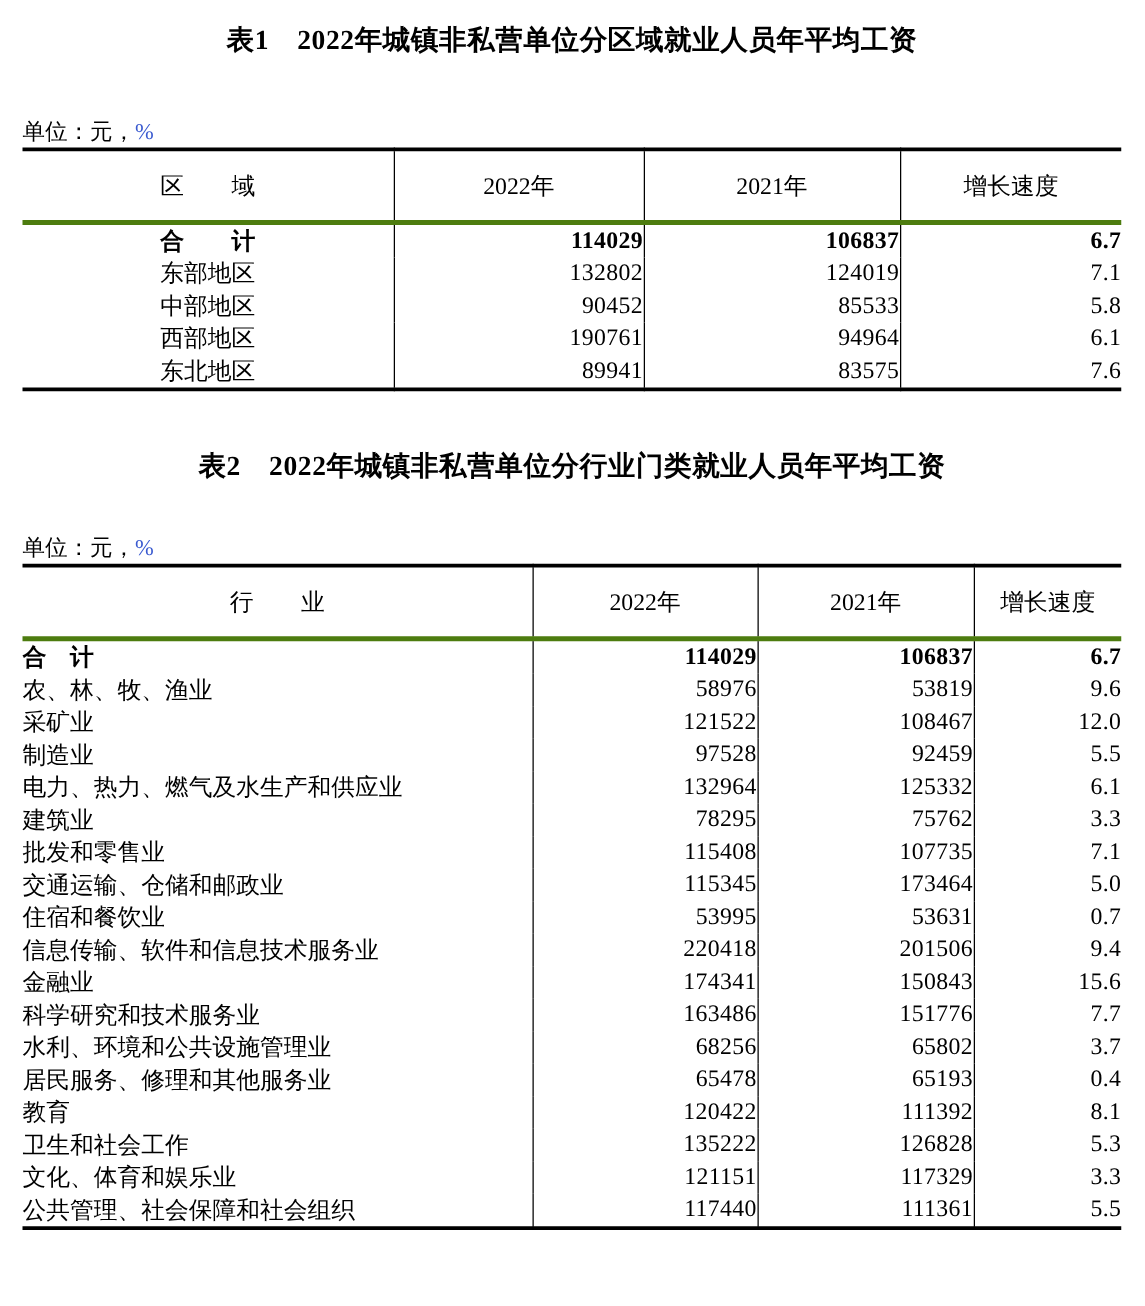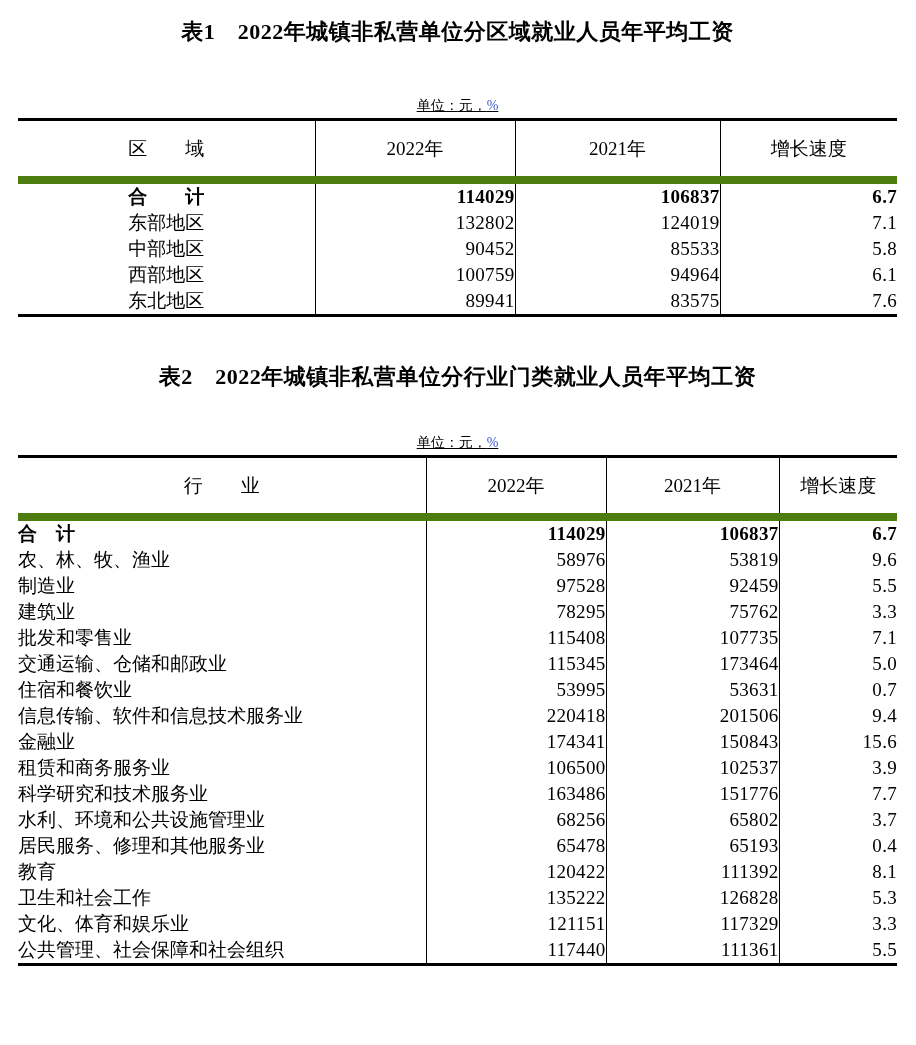--- a/index.html
+++ b/index.html
@@ -18,38 +18,37 @@
   .tbl-title {
     margin: 0;
     text-align: center;
     font-size: 22px;
     font-weight: bold;
     line-height: 27px;
     letter-spacing: 0.5px;
   }
   .title-2 { margin-top: 46px; }
   .unit-line {
-    text-align: center;
-    font-size: 14px;
+    text-align: left;
+    font-size: 18px;
     line-height: 21px;
     margin-top: 50px;
     margin-bottom: 2px;
-    text-decoration: underline;
   }
   .unit-line.unit-2 { margin-top: 42px; }
   .pct { color: #3b5bd0; }
   table.stat-table {
     width: 879px;
     table-layout: fixed;
     border-collapse: collapse;
     border-top: 3px solid #000;
     border-bottom: 3px solid #000;
     font-size: 19px;
   }
-  table.stat-table thead tr { border-bottom: 8px solid #4d7c0f; }
+  table.stat-table thead tr { border-bottom: 4px solid #4d7c0f; }
   table.stat-table th, table.stat-table td {
     padding: 0;
     border-right: 1px solid #000;
     font-weight: normal;
     overflow: hidden;
     white-space: nowrap;
   }
   table.stat-table th:last-child, table.stat-table td:last-child { border-right: none; }
   table.stat-table th { height: 55px; text-align: center; }
   table.t1 td { height: 24px; }
@@ -103,21 +102,21 @@
 
         <tr>
           <td class="lbl-center">中部地区</td>
           <td class="num">90452</td>
           <td class="num">85533</td>
           <td class="num">5.8</td>
         </tr>
 
         <tr>
           <td class="lbl-center">西部地区</td>
-          <td class="num">100759</td>
+          <td class="num">190761</td>
           <td class="num">94964</td>
           <td class="num">6.1</td>
         </tr>
 
         <tr>
           <td class="lbl-center">东北地区</td>
           <td class="num">89941</td>
           <td class="num">83575</td>
           <td class="num">7.6</td>
         </tr>
@@ -154,28 +153,40 @@
           <td class="num">6.7</td>
         </tr>
 
         <tr>
           <td class="lbl-left">农、林、牧、渔业</td>
           <td class="num">58976</td>
           <td class="num">53819</td>
           <td class="num">9.6</td>
         </tr>
 
+        <tr>
+          <td class="lbl-left">采矿业</td>
+          <td class="num">121522</td>
+          <td class="num">108467</td>
+          <td class="num">12.0</td>
+        </tr>
 
         <tr>
           <td class="lbl-left">制造业</td>
           <td class="num">97528</td>
           <td class="num">92459</td>
           <td class="num">5.5</td>
         </tr>
 
+        <tr>
+          <td class="lbl-left">电力、热力、燃气及水生产和供应业</td>
+          <td class="num">132964</td>
+          <td class="num">125332</td>
+          <td class="num">6.1</td>
+        </tr>
 
         <tr>
           <td class="lbl-left">建筑业</td>
           <td class="num">78295</td>
           <td class="num">75762</td>
           <td class="num">3.3</td>
         </tr>
 
         <tr>
           <td class="lbl-left">批发和零售业</td>
@@ -206,26 +217,20 @@
         </tr>
 
         <tr>
           <td class="lbl-left">金融业</td>
           <td class="num">174341</td>
           <td class="num">150843</td>
           <td class="num">15.6</td>
         </tr>
 
 
-        <tr>
-          <td class="lbl-left">租赁和商务服务业</td>
-          <td class="num">106500</td>
-          <td class="num">102537</td>
-          <td class="num">3.9</td>
-        </tr>
 
         <tr>
           <td class="lbl-left">科学研究和技术服务业</td>
           <td class="num">163486</td>
           <td class="num">151776</td>
           <td class="num">7.7</td>
         </tr>
 
         <tr>
           <td class="lbl-left">水利、环境和公共设施管理业</td>

